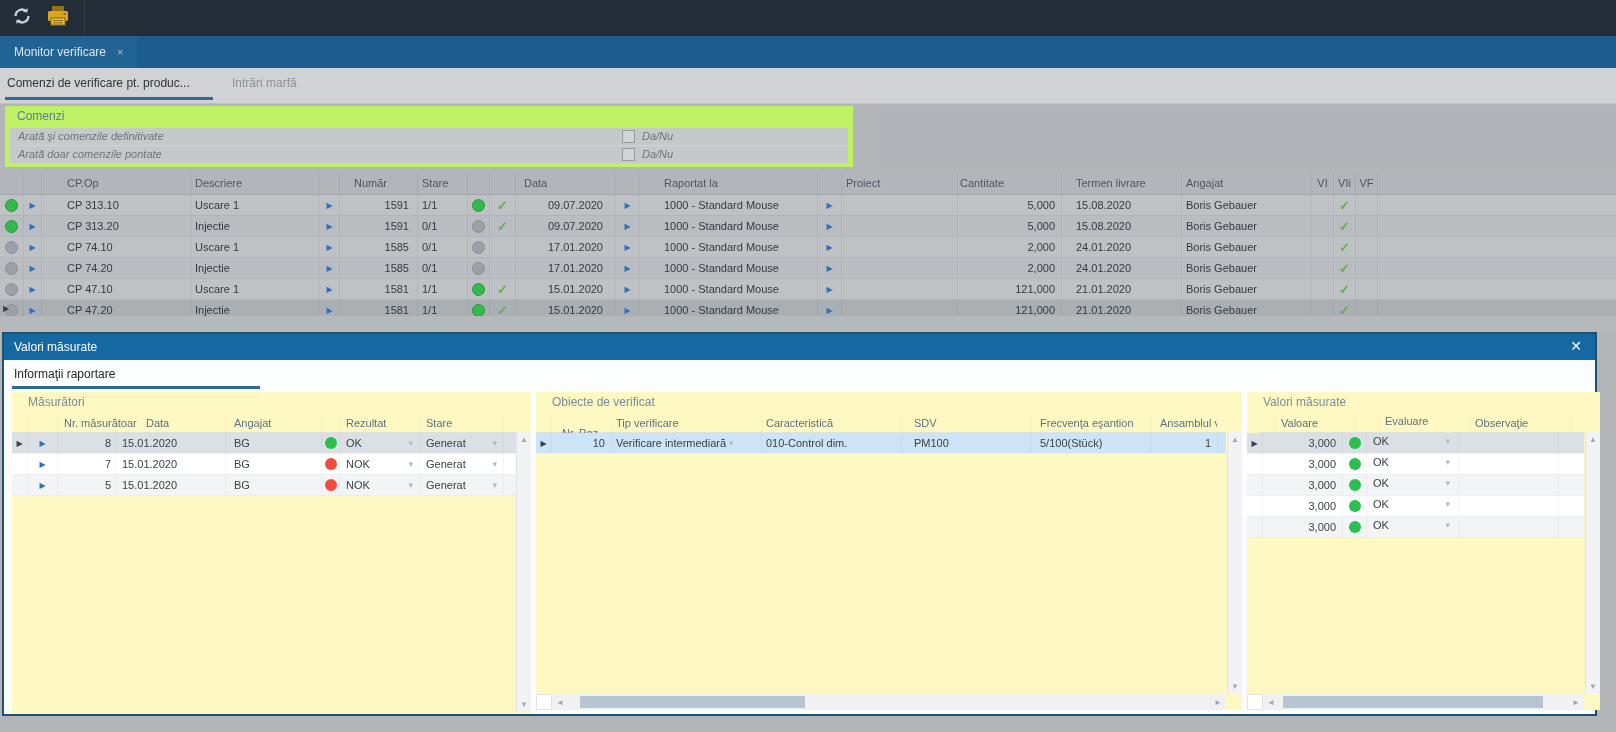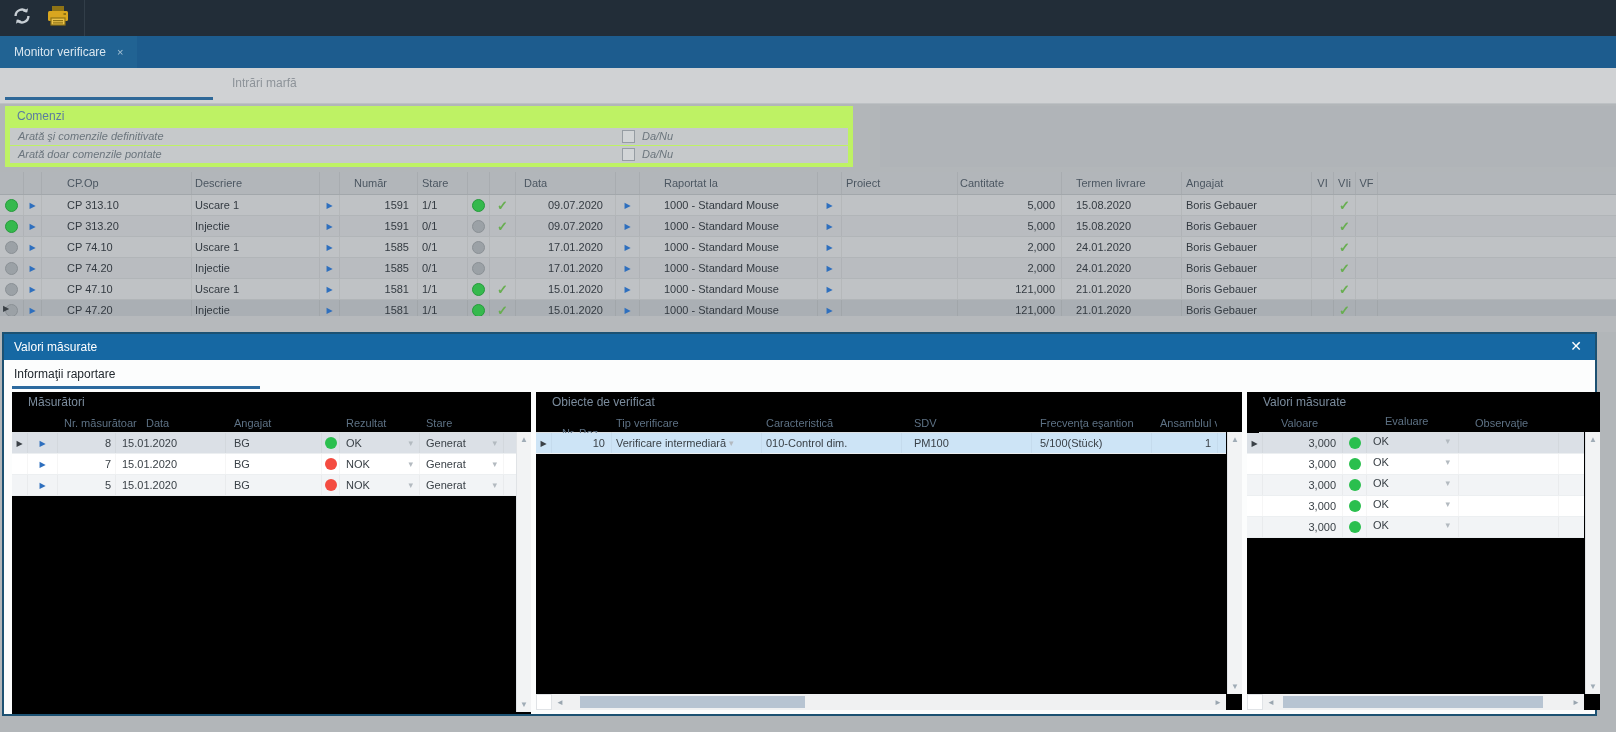--- a/index.html
+++ b/index.html
@@ -65,21 +65,21 @@
   .dot.green{background:#35b94d;border:1px solid #259a3b;}
   .dot.gray{background:#9ba1a6;border:1px solid #8a9095;}
   .arrow-blue{color:#2e6fbe;font-size:8px;}
   .check{color:#68ae51;font-size:13px;font-weight:bold;}
   
   .dialog{position:absolute;left:2px;top:332px;width:1595px;height:384px;background:#fcfdfd;border:2px solid #1c5172;box-sizing:border-box;}
   .dlg-title{position:absolute;left:0;top:0;right:0;height:26px;background:#1668a3;display:flex;align-items:center;padding-left:10px;color:#ffffff;font-size:12px;}
   .dlg-close{position:absolute;right:13px;top:4px;color:#ffffff;font-size:14px;cursor:pointer;}
   .dlg-tab{position:absolute;left:10px;top:33px;font-size:12px;color:#23292f;}
   .dlg-tab-underline{position:absolute;left:8px;top:52px;width:248px;height:3px;background:#2c6a9f;}
-  .panel{position:absolute;top:58px;height:318px;background:#000000;}
+  .panel{position:absolute;top:58px;height:318px;background:#fef9c3;}
   .panel.pleft{left:8px;width:519px;height:322px;}
   .panel.pmid{left:532px;width:706px;}
   .panel.pright{left:1243px;width:353px;}
   .panel-caption{position:absolute;left:16px;top:3px;font-size:12px;color:#7b8c9d;}
   .ptable-head{position:absolute;left:0;top:22px;right:0;height:18px;display:flex;align-items:center;font-size:11px;color:#5d7184;border-bottom:1px solid #dde1e4;}
   .ptable-rows{position:absolute;left:0;top:41px;right:0;}
   .p-row{display:flex;height:20px;align-items:center;font-size:11px;color:#3a4147;background:#ffffff;border-bottom:1px solid #eceff1;position:relative;}
   .p-row.altp{background:#f2f4f6;}
   .p-row.selgray{background:#dbe0e6;}
   .p-row.selblue{background:#cde4f6;}
@@ -154,20 +154,23 @@
 </div>
 
 <div class="tabstrip">
   <div class="doc-tab">
     <span>Monitor verificare</span>
     <span class="tab-x">×</span>
   </div>
 </div>
 
 <div class="subtabbar">
+  <div class="subtab active">
+    <span>Comenzi de verificare pt. produc...</span>
+  </div>
   <div class="subtab inactive">
     <span>Intrări marfă</span>
   </div>
   <div class="subtab-underline"></div>
 </div>
 
 <div class="filterpanel">
   <div class="fp-caption">Comenzi</div>
   <div class="fp-row" style="top:22px;">
     <span class="fp-label">Arată şi comenzile definitivate</span>

